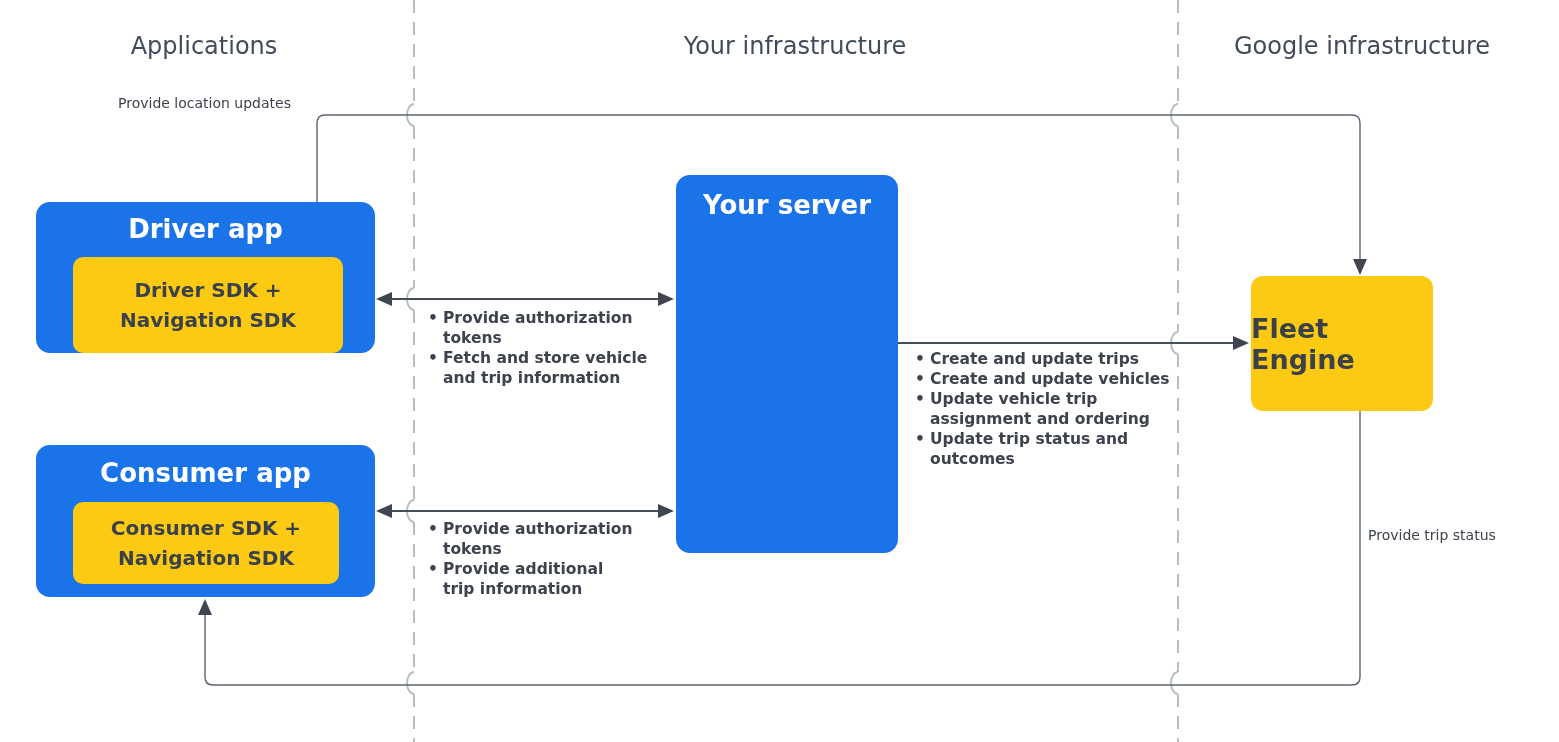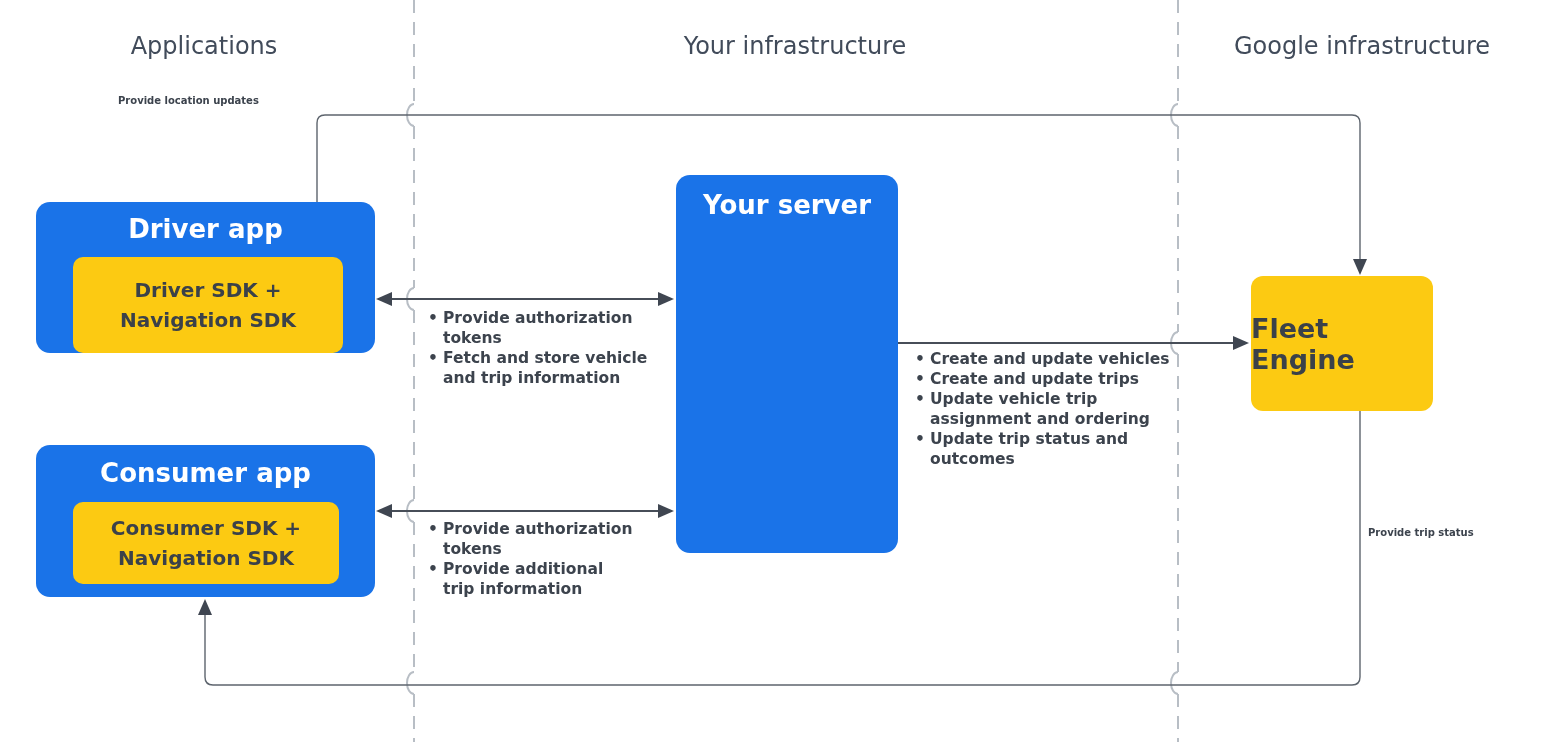--- a/index.html
+++ b/index.html
@@ -51,22 +51,22 @@
     top: 32px;
     transform: translateX(-50%);
     font-size: 24px;
     font-weight: 400;
     color: var(--header-text, #414b5a);
     white-space: nowrap;
     z-index: 2;
   }
   .edge-label {
     position: absolute;
-    font-size: 10px;
-    font-weight: 700;
+    font-size: 14px;
+    font-weight: 400;
     color: var(--label-text, #3c434d);
     white-space: nowrap;
     z-index: 2;
   }
   .node {
     position: absolute;
     border-radius: 14px;
     box-sizing: border-box;
     z-index: 3;
   }
@@ -188,21 +188,21 @@
   </div>
 
   <div class="bullets" style="left:428px; top:519px;">
     <div class="bullet-item">Provide authorization
 tokens</div>
     <div class="bullet-item">Provide additional
 trip information</div>
   </div>
 
   <div class="bullets" style="left:915px; top:349px;">
+    <div class="bullet-item">Create and update trips</div>
     <div class="bullet-item">Create and update vehicles</div>
-    <div class="bullet-item">Create and update trips</div>
     <div class="bullet-item">Update vehicle trip
 assignment and ordering</div>
     <div class="bullet-item">Update trip status and
 outcomes</div>
   </div>
 
 </div>
 
 </body></html>

